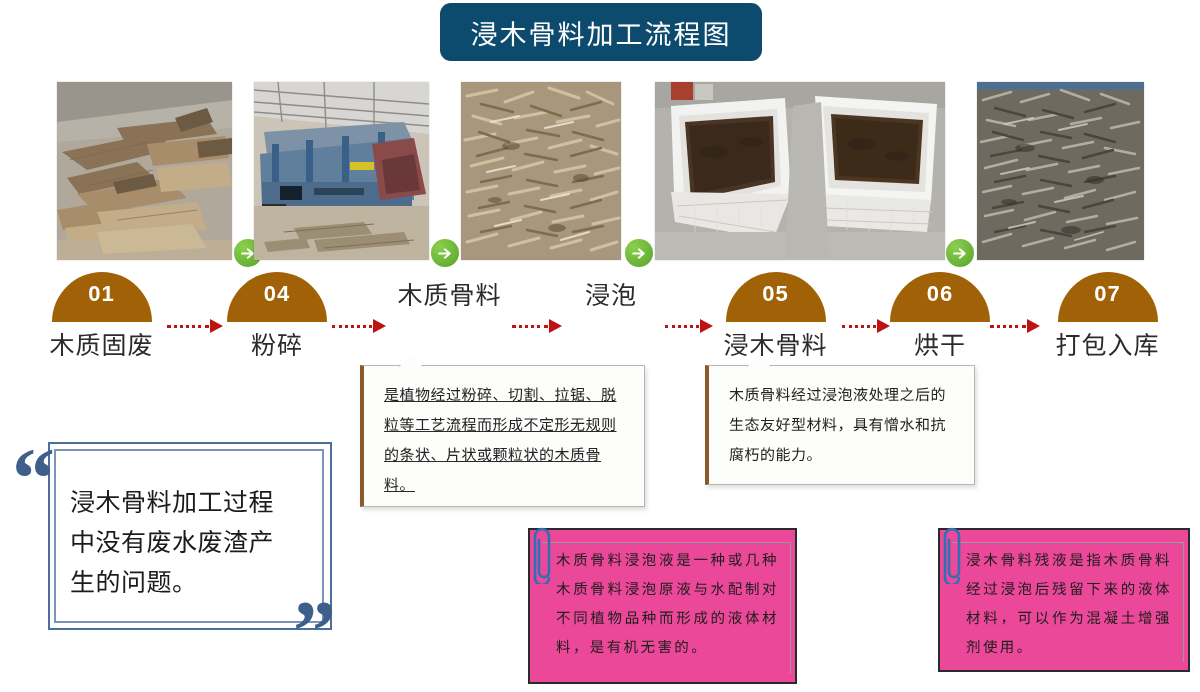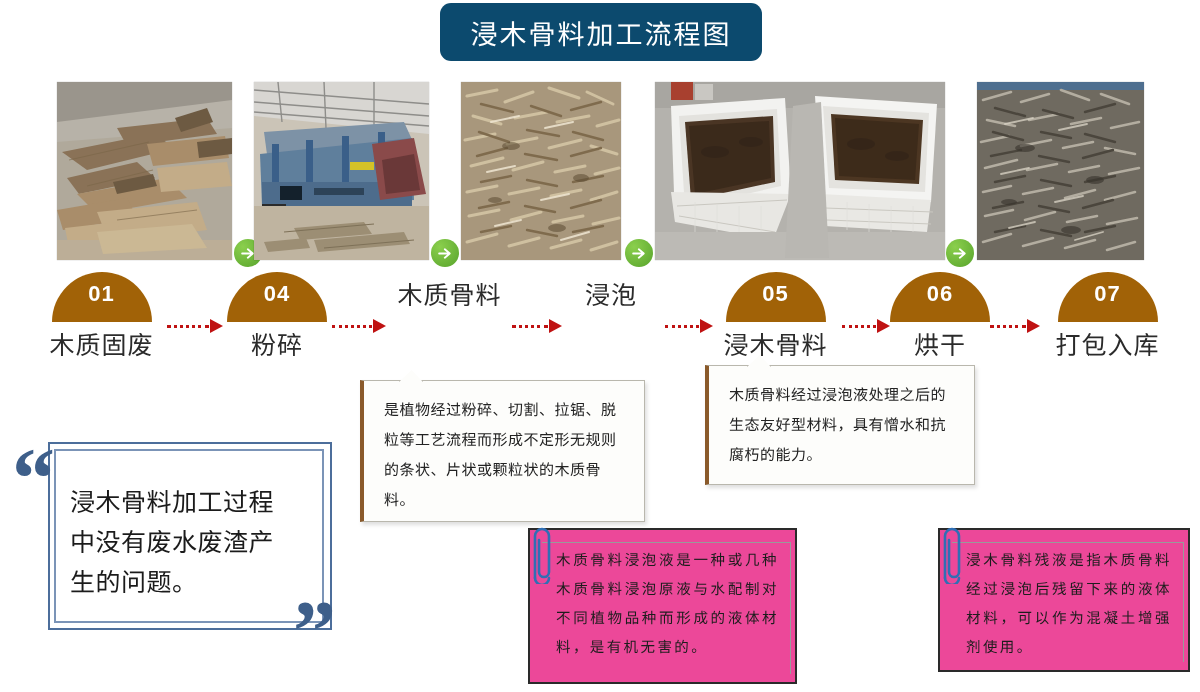--- a/index.html
+++ b/index.html
@@ -153,21 +153,21 @@
   }
   .callout .tail {
     position: absolute;
     top: -11px;
     width: 22px; height: 12px;
     background: #fdfdfb;
     border-left: 1px solid #b9b7ad;
     border-right: 1px solid #b9b7ad;
     clip-path: polygon(0 100%, 52% 0, 100% 100%);
   }
-  .co1 { left: 360px; top: 380px; width: 280px; height: 140px; }
+  .co1 { left: 360px; top: 365px; width: 280px; height: 140px; text-decoration: underline; }
   .co1 .tail { left: 35px; }
   .co2 { left: 705px; top: 365px; width: 265px; height: 118px; }
   .co2 .tail { left: 38px; }
 
   
   .notecard {
     position: absolute;
     background: #ec4899;
     border: 2px solid #2a2a2a;
   }

